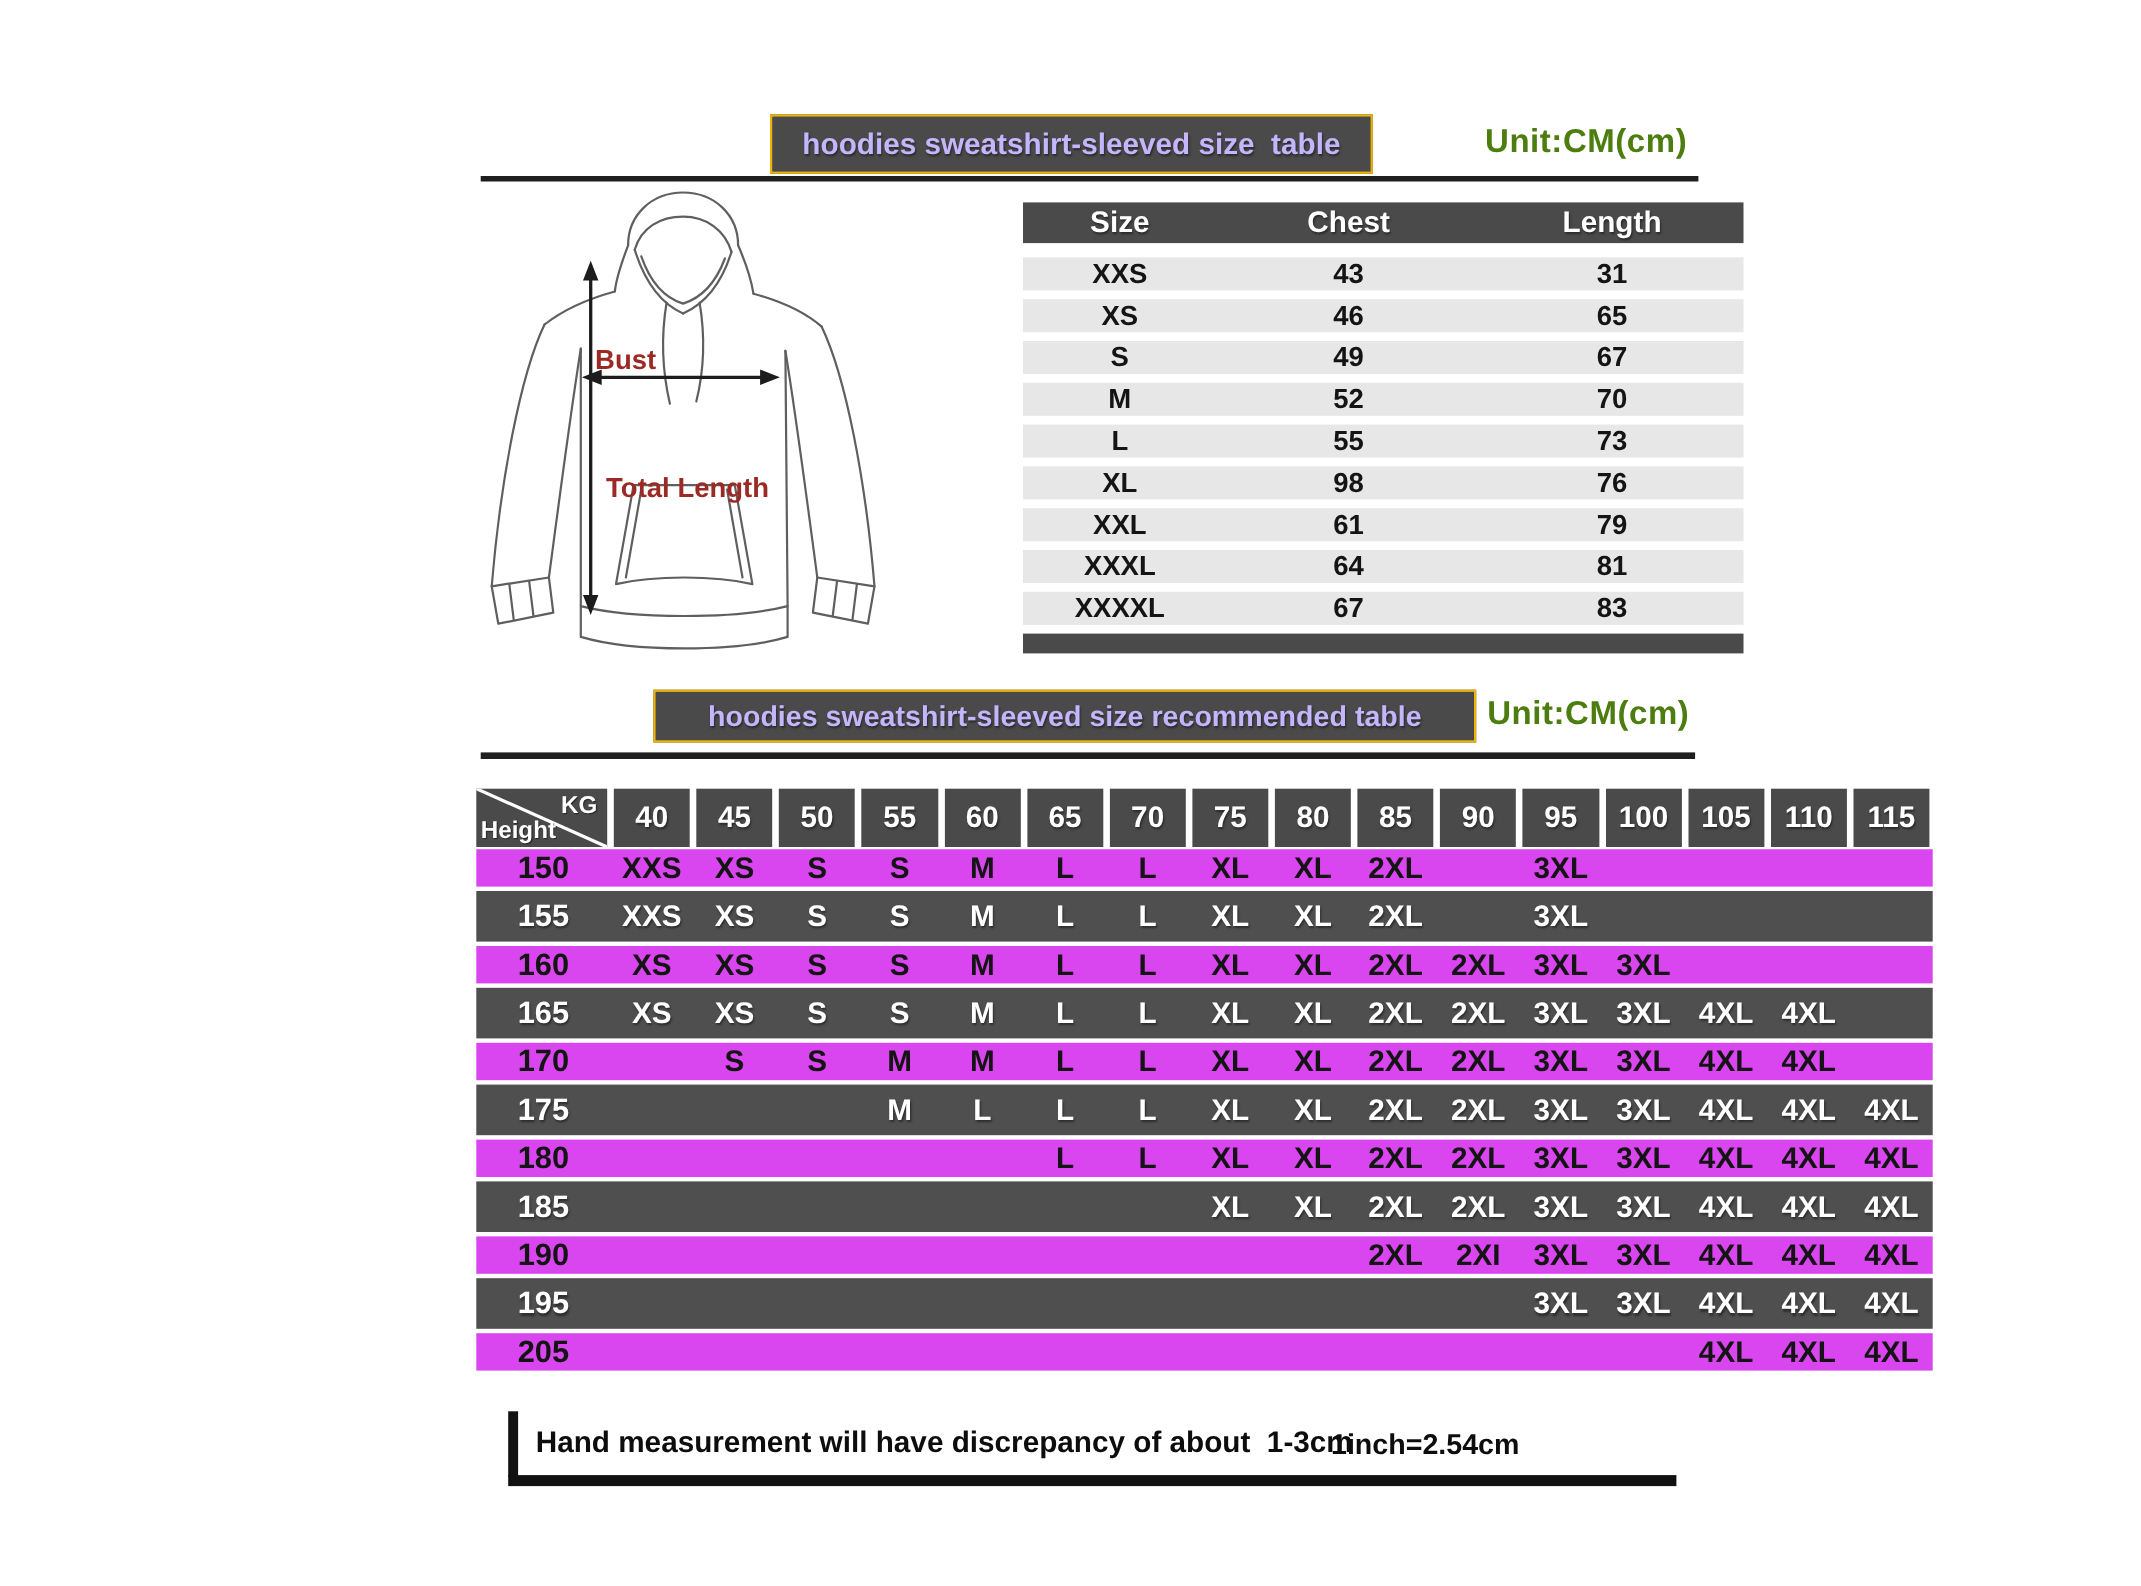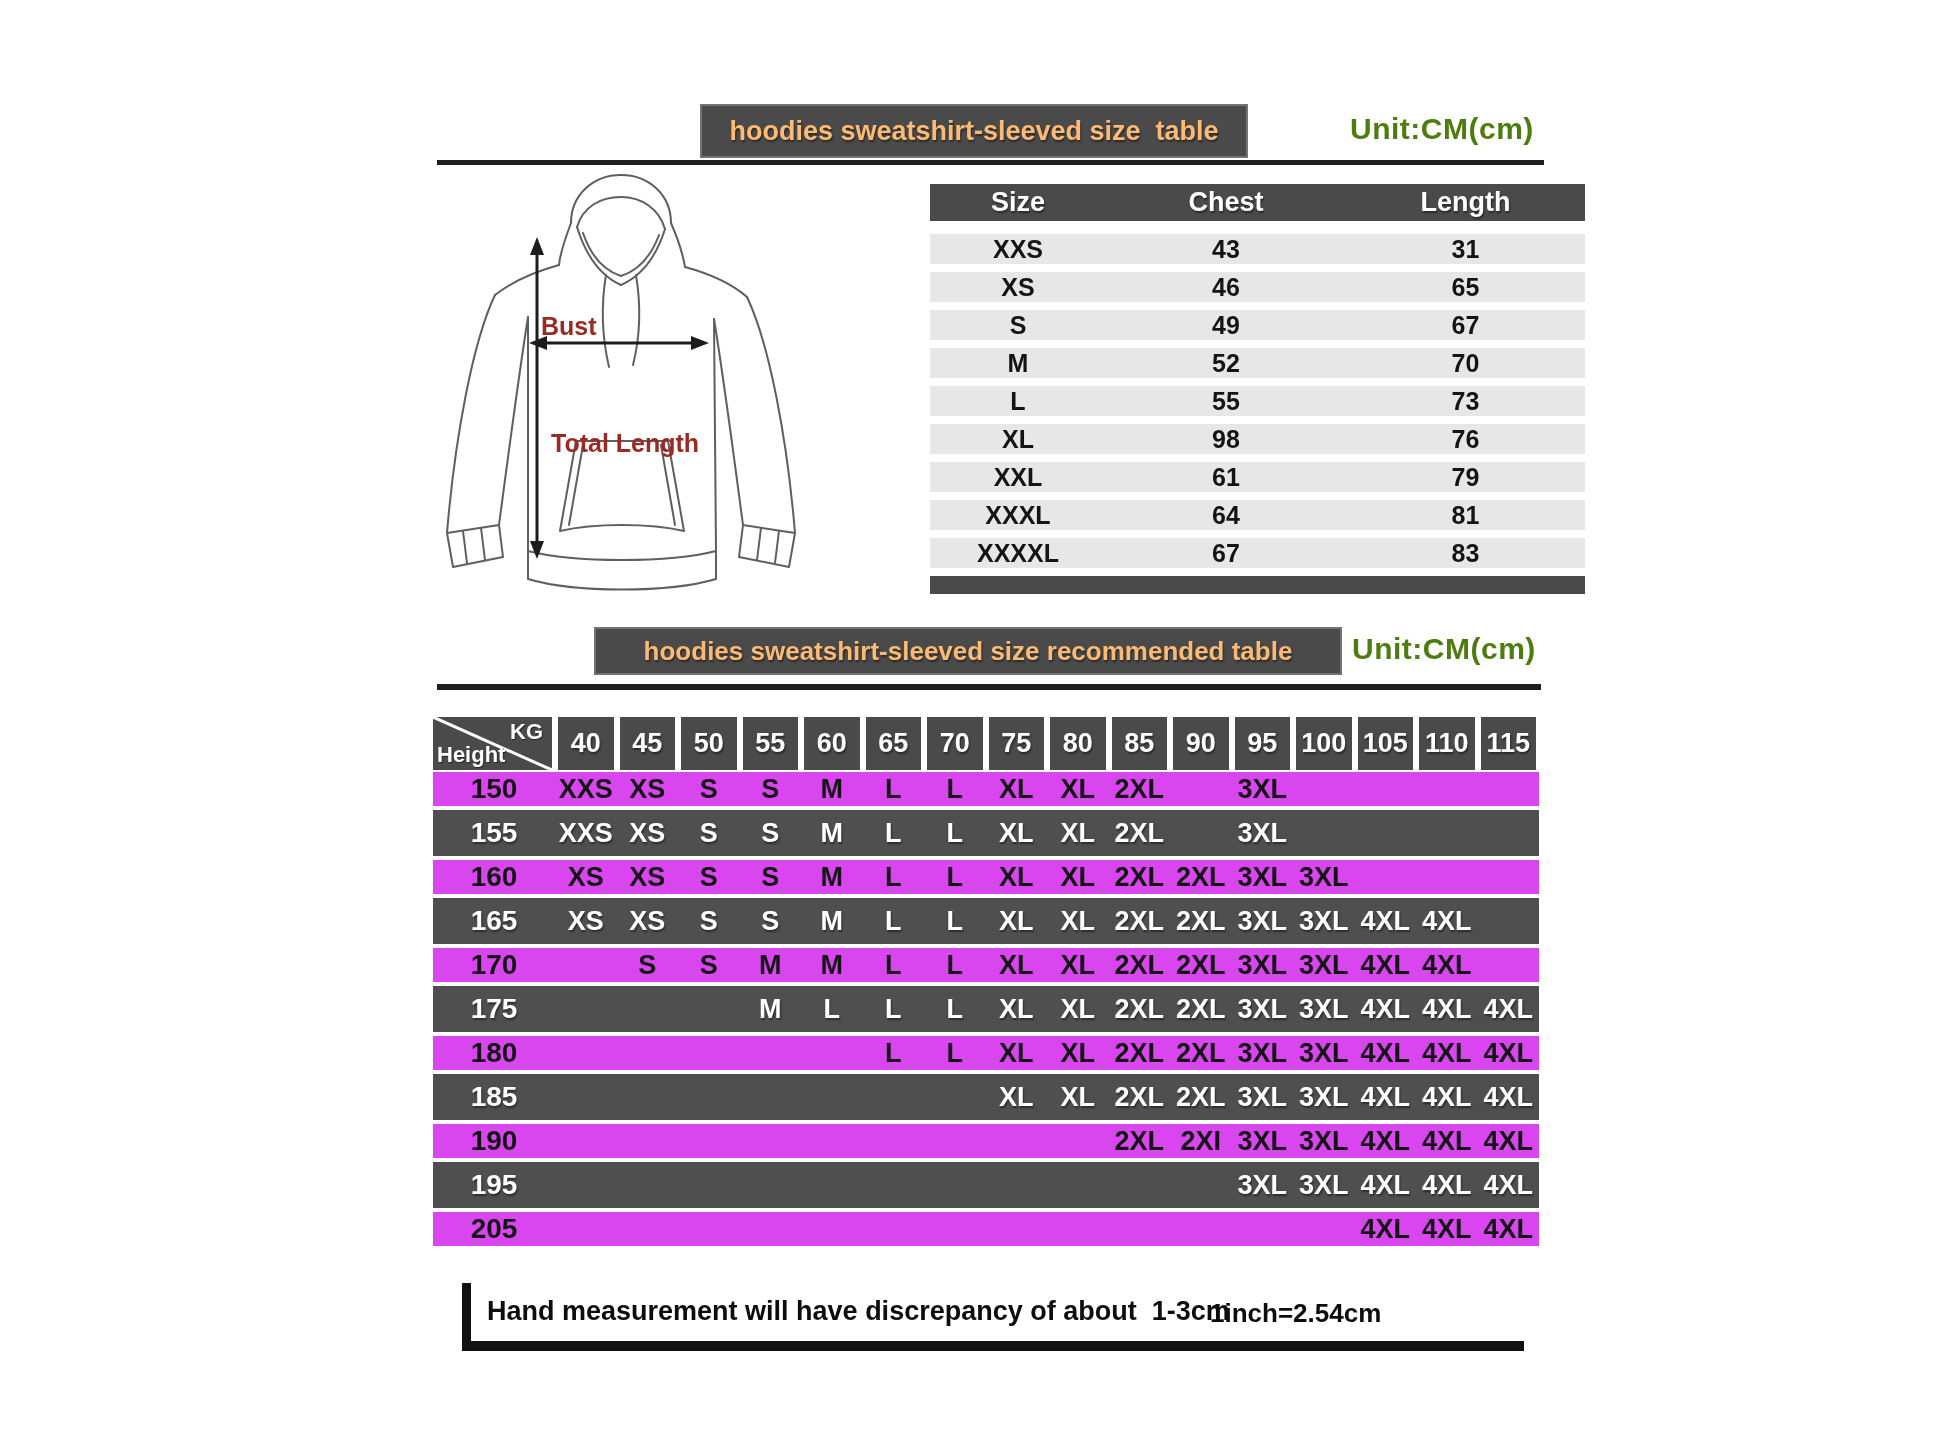--- a/index.html
+++ b/index.html
@@ -1,42 +1,42 @@
 <!DOCTYPE html>
 <html><head>
 <meta charset="utf-8">
 <style>
   html,body{margin:0;padding:0;background:#fff;}
   body{width:1946px;height:1442px;position:relative;overflow:hidden;
        font-family:"Liberation Sans","DejaVu Sans",sans-serif;font-weight:bold;color:#1a1a1a;}
   .abs{position:absolute;}
 
   
-  .banner{background:#4a4a4a;border:2px solid #737373;color:#fdba74;text-align:center;
+  .banner{background:#4a4a4a;border:2px solid #eab308;color:#c4b5fd;text-align:center;
           white-space:pre;text-shadow:1px 2px 2px rgba(0,0,0,.45);}
   #banner1{left:700px;top:104px;width:544px;height:50px;line-height:50px;font-size:27px;}
   #banner2{left:594px;top:627px;width:744px;height:44px;line-height:44px;font-size:26px;}
   .unit{font-size:30px;color:#4d7c0f;letter-spacing:.5px;}
   #unit1{left:1350px;top:112px;}
   #unit2{left:1352px;top:632px;}
   #rule1{left:437px;top:160px;width:1107px;height:5px;background:#1f1f1f;}
   #rule2{left:437px;top:684px;width:1104px;height:6px;background:#1f1f1f;}
 
   
   #size-table{left:890px;top:184px;width:655px;padding-left:40px;}
   .s-head{display:grid;grid-template-columns:176px 240px 239px;height:37px;line-height:37px;
           background:#4a4a4a;color:#fff;font-size:27px;text-align:center;
           text-shadow:1px 2px 2px rgba(0,0,0,.45);}
   #size-table-rows{margin-top:13px;}
   .s-row{display:grid;grid-template-columns:176px 240px 239px;height:30px;line-height:30px;
          background:#e7e7e7;margin-bottom:8px;font-size:25px;text-align:center;color:#141414;}
   #size-bottom-bar{height:18px;background:#4a4a4a;margin-top:6px;}
 
   
-  #matrix{left:433px;top:717px;width:1106px;}
+  #matrix{left:433px;top:717px;width:1324px;}
   .m-headrow{display:grid;grid-template-columns:122px repeat(16,1fr);height:53px;}
   .w-cell{margin:0 3px;background:#4a4a4a;color:#fff;font-size:27px;line-height:53px;
           text-align:center;text-shadow:1px 2px 2px rgba(0,0,0,.45);}
   .corner{position:relative;background:#4a4a4a;color:#fff;margin-right:3px;}
   .corner svg{position:absolute;inset:0;width:100%;height:100%;}
   .corner .kg{position:absolute;top:2px;right:9px;font-size:22px;text-shadow:1px 1px 1px rgba(0,0,0,.5);}
   .corner .hgt{position:absolute;bottom:2px;left:4px;font-size:22px;text-shadow:1px 1px 1px rgba(0,0,0,.5);}
   #matrix-rows{margin-top:2px;}
   .m-row{display:grid;grid-template-columns:122px repeat(16,1fr);margin-bottom:4px;
          font-size:27px;text-align:center;}

